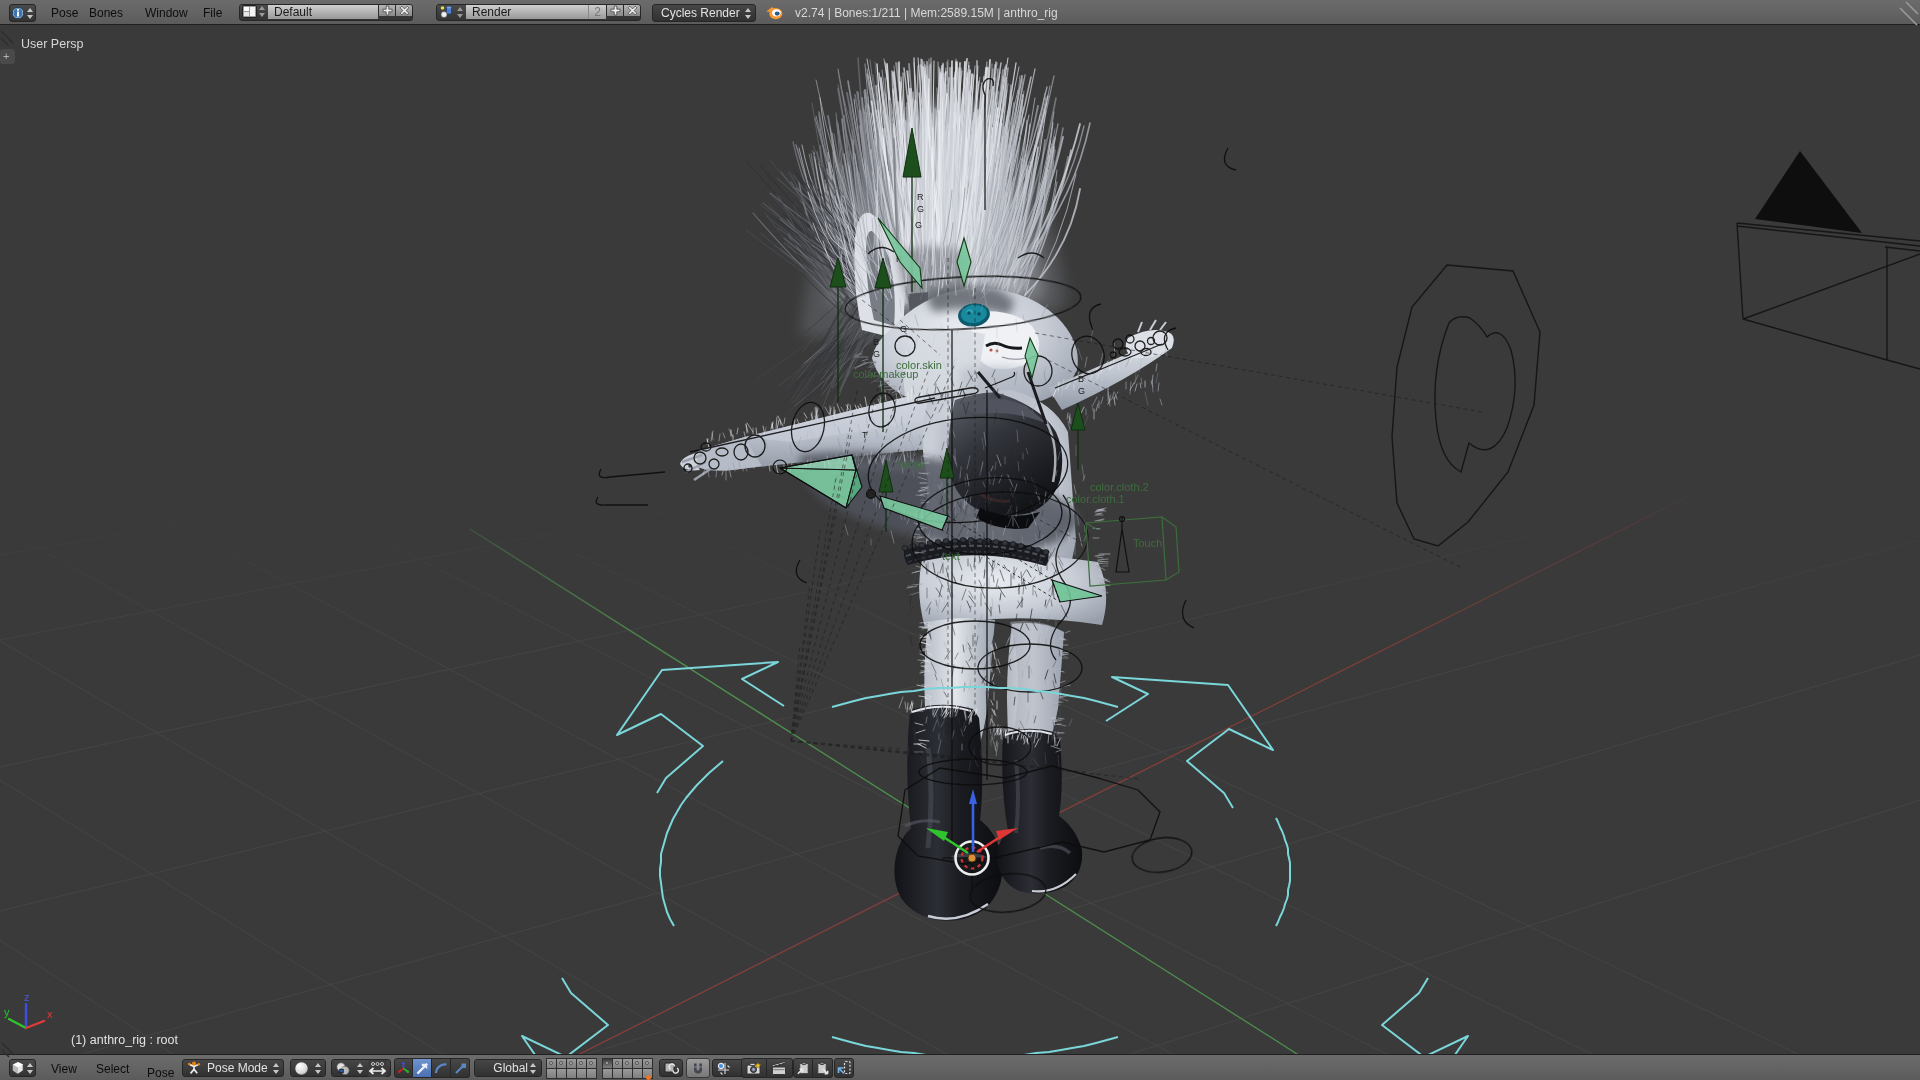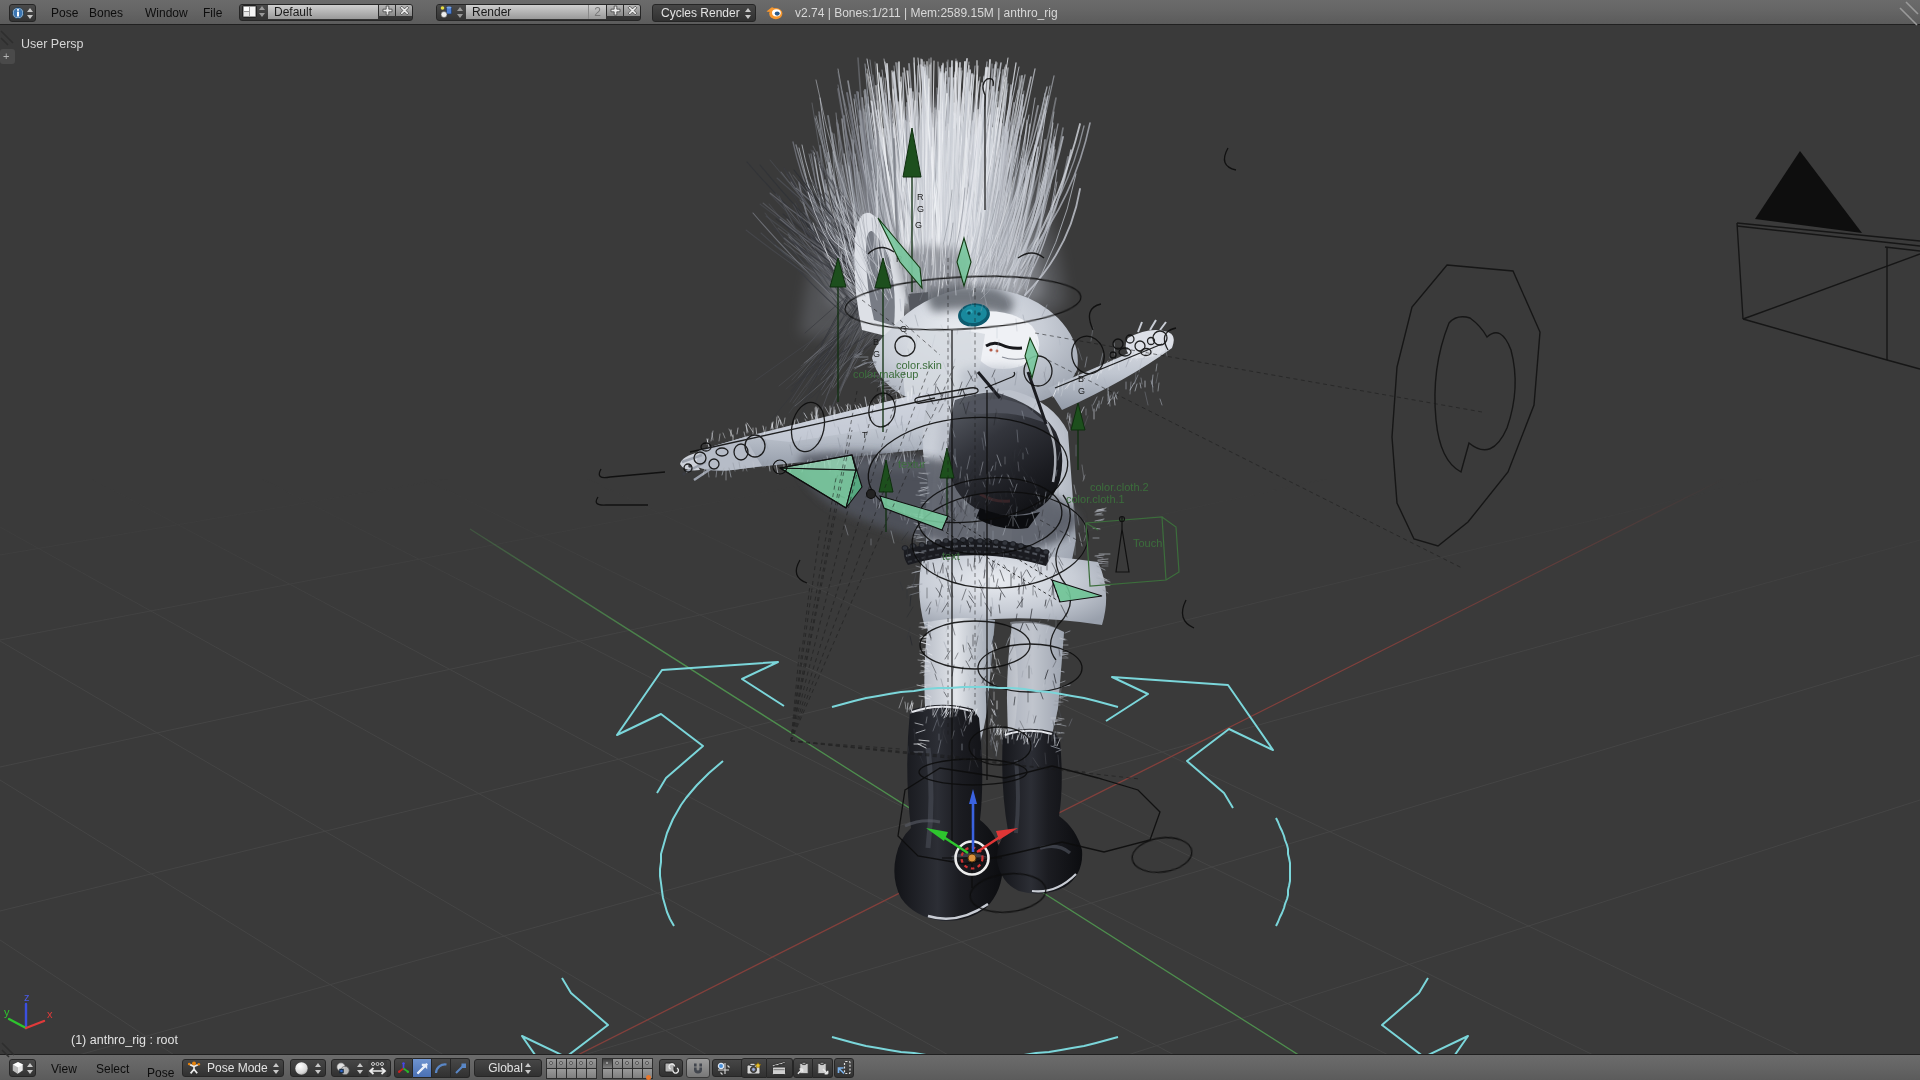--- a/index.html
+++ b/index.html
@@ -2375,21 +2375,21 @@
             <path d="M2 12A9 9 0 0 1 12.5 3.5" stroke="#5a87c6" stroke-width="2.2" fill="none"></path>
           </svg>
         </div>
 <div style="width:19px;border:1px solid #262626;border-left:none;border-radius:0 3px 3px 0;background:linear-gradient(180deg,#484848,#313131);display:flex;align-items:center;justify-content:center">
 <svg width="15" height="15" style="position:static" viewBox="0 0 15 15">
             <path d="M3 12L10 5" stroke="#5a87c6" stroke-width="2"></path>
             <rect x="8.5" y="2.5" width="4.5" height="4.5" fill="#5a87c6"></rect>
           </svg>
         </div>
 </div>
-<div class="ddark" style="left:474px;top:4px;width:68px;justify-content:center;padding:0 4px 0 8px">Global<span class="updn"></span></div>
+<div class="ddark" style="left:474px;top:4px;width:68px;justify-content:flex-end;padding:0 4px 0 8px">Global<span class="updn"></span></div>
 <div style="position:absolute;left:546px;top:3px;width:52px;height:21px">
         <div style="position:absolute;left:0px;top:0px;width:11px;height:11px;background:linear-gradient(180deg,#9a9a9a,#7f7f7f);border:1px solid #2e2e2e"></div>
         <div style="position:absolute;left:3px;top:3px;width:4px;height:4px;border-radius:50%;border:1px solid #555;background:#b8b8b8"></div>
         <div style="position:absolute;left:10px;top:0px;width:11px;height:11px;background:linear-gradient(180deg,#9a9a9a,#7f7f7f);border:1px solid #2e2e2e"></div>
         <div style="position:absolute;left:13px;top:3px;width:4px;height:4px;border-radius:50%;border:1px solid #555;background:#b8b8b8"></div>
         <div style="position:absolute;left:20px;top:0px;width:11px;height:11px;background:linear-gradient(180deg,#9a9a9a,#7f7f7f);border:1px solid #2e2e2e"></div>
         <div style="position:absolute;left:23px;top:3px;width:4px;height:4px;border-radius:50%;border:1px solid #555;background:#b8b8b8"></div>
         <div style="position:absolute;left:30px;top:0px;width:11px;height:11px;background:linear-gradient(180deg,#9a9a9a,#7f7f7f);border:1px solid #2e2e2e"></div>
         <div style="position:absolute;left:33px;top:3px;width:4px;height:4px;border-radius:50%;border:1px solid #555;background:#b8b8b8"></div>
         <div style="position:absolute;left:40px;top:0px;width:11px;height:11px;background:linear-gradient(180deg,#9a9a9a,#7f7f7f);border:1px solid #2e2e2e"></div>

